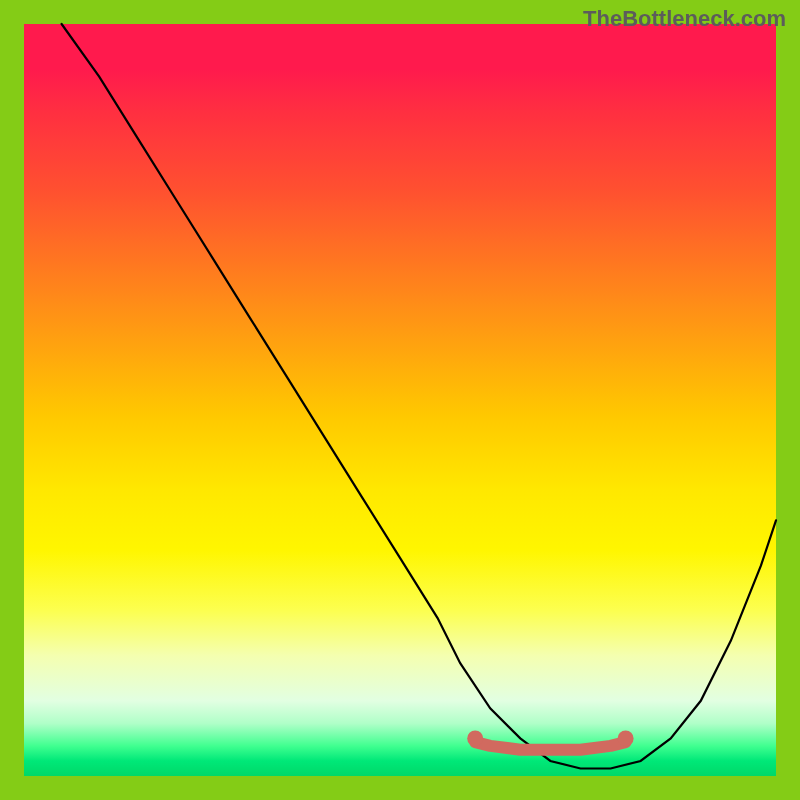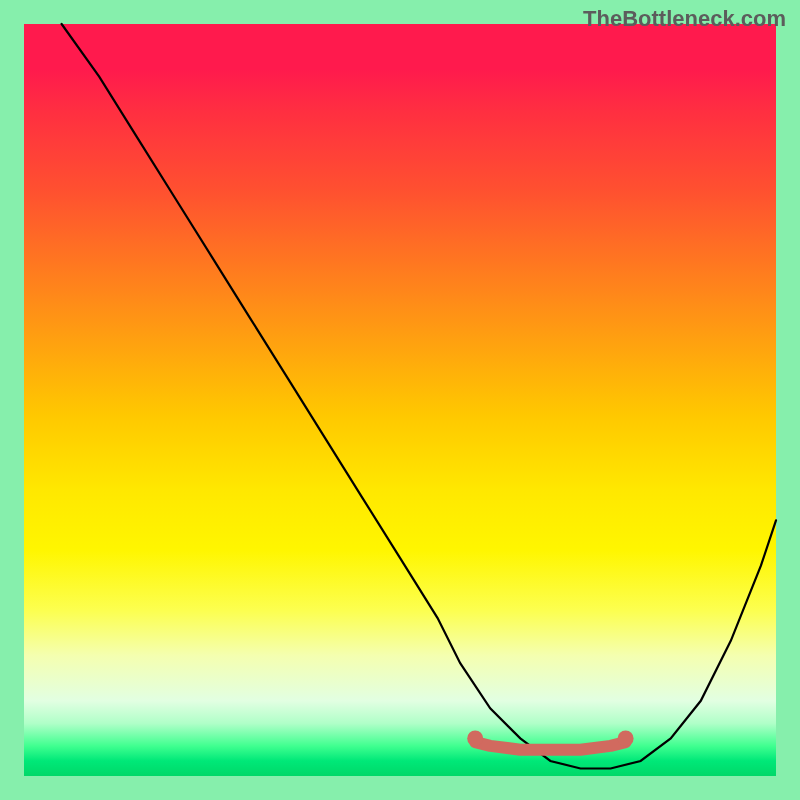--- a/index.html
+++ b/index.html
@@ -1,20 +1,20 @@
 <!DOCTYPE html>
 <html><head>
 <meta charset="utf-8">
 <style>
   * { margin: 0; padding: 0; box-sizing: border-box; }
   html, body { width: 800px; height: 800px; overflow: hidden; }
   .container {
     width: 800px;
     height: 800px;
-    background: #86efac;
+    background: #84cc16;
     position: relative;
   }
   .watermark {
     position: absolute;
     top: 6px;
     right: 14px;
     font-family: Arial, sans-serif;
     font-size: 22px;
     font-weight: bold;
     color: #5c5c5c;

